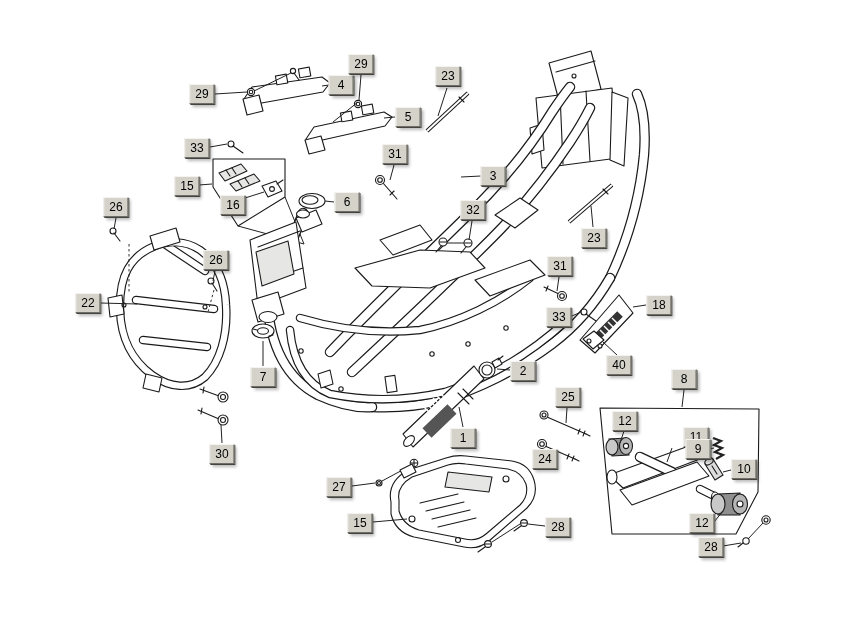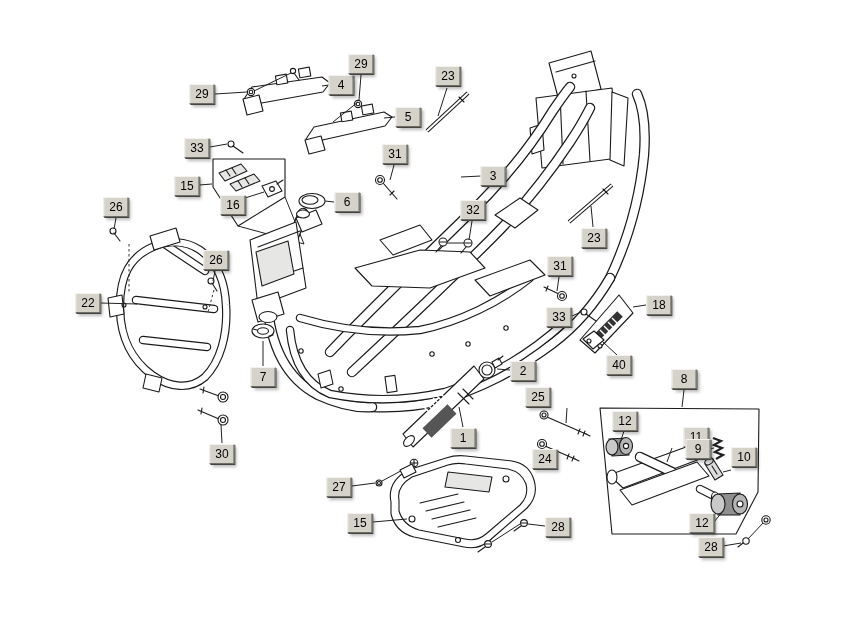--- a/index.html
+++ b/index.html
@@ -409,25 +409,25 @@
 <div class="callout" style="left:594px;top:238px">23</div>
 <div class="callout" style="left:216px;top:260px">26</div>
 <div class="callout" style="left:88px;top:303px">22</div>
 <div class="callout" style="left:560px;top:266px">31</div>
 <div class="callout" style="left:659px;top:305px">18</div>
 <div class="callout" style="left:559px;top:317px">33</div>
 <div class="callout" style="left:619px;top:365px">40</div>
 <div class="callout" style="left:263px;top:377px">7</div>
 <div class="callout" style="left:523px;top:371px">2</div>
 <div class="callout" style="left:684px;top:379px">8</div>
-<div class="callout" style="left:538px;top:397px">25</div>
+<div class="callout" style="left:568px;top:397px">25</div>
 <div class="callout" style="left:625px;top:421px">12</div>
 <div class="callout" style="left:696px;top:437px">11</div>
 <div class="callout" style="left:698px;top:449px">9</div>
-<div class="callout" style="left:744px;top:457px">10</div>
+<div class="callout" style="left:744px;top:469px">10</div>
 <div class="callout" style="left:222px;top:454px">30</div>
 <div class="callout" style="left:463px;top:438px">1</div>
 <div class="callout" style="left:545px;top:459px">24</div>
 <div class="callout" style="left:339px;top:487px">27</div>
 <div class="callout" style="left:360px;top:523px">15</div>
 <div class="callout" style="left:558px;top:527px">28</div>
 <div class="callout" style="left:702px;top:523px">12</div>
 <div class="callout" style="left:711px;top:547px">28</div>
 
 </div>

